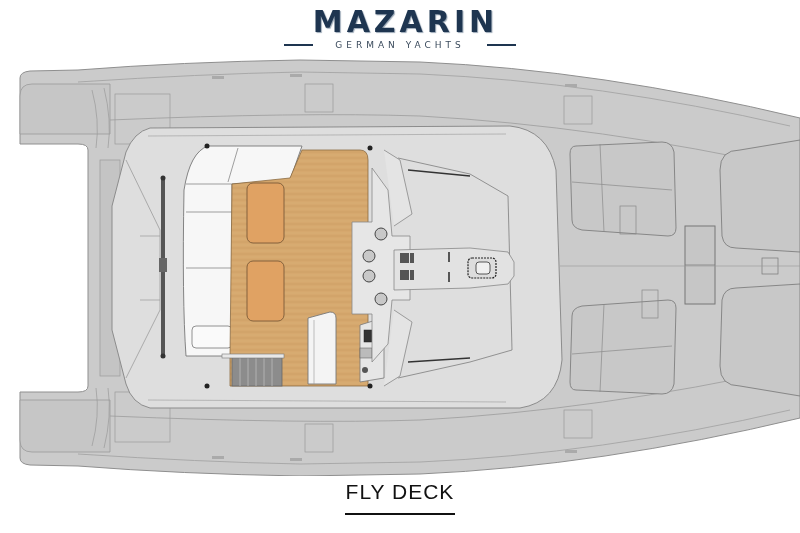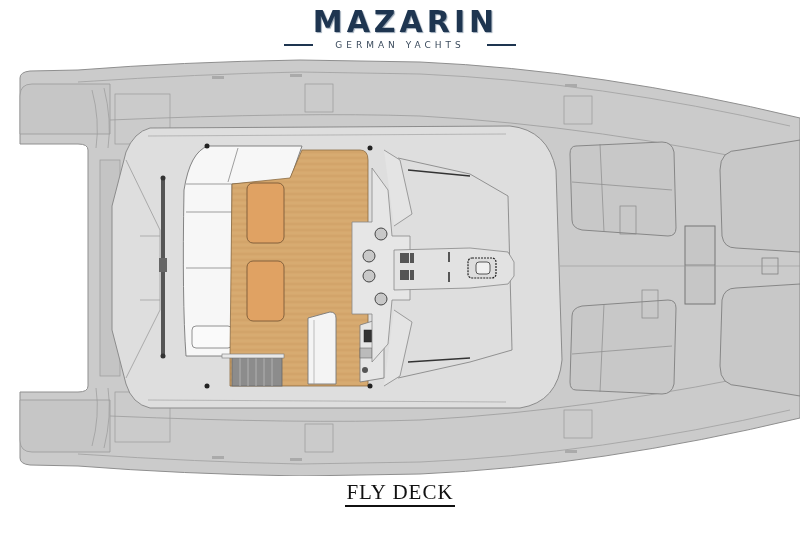--- a/index.html
+++ b/index.html
@@ -4,21 +4,21 @@
 <style>
   html,body{margin:0;padding:0;background:#ffffff;}
   body{width:800px;height:533px;position:relative;overflow:hidden;font-family:"Liberation Sans",sans-serif;}
   .logo{position:absolute;left:0;top:0;width:800px;height:56px;text-align:center;}
   .logo-word{position:absolute;left:0;right:0;top:4px;font-family:"DejaVu Sans",sans-serif;font-weight:bold;font-size:30px;letter-spacing:4px;color:#1e3550;text-shadow:1px 1px 1px #9aa7b5;padding-left:11px;}
   .logo-sub-row{position:absolute;left:284px;width:232px;top:38px;height:14px;display:flex;align-items:center;justify-content:center;gap:22px;}
   .logo-line{flex:1;height:2px;background:#1e3550;}
   .logo-sub{font-family:"DejaVu Sans",sans-serif;font-size:9px;letter-spacing:4px;color:#3a4a5c;white-space:nowrap;}
   .plan{position:absolute;left:0;top:56px;width:800px;height:420px;}
   .title{position:absolute;left:0;right:0;top:480px;text-align:center;}
-  .title span{font-family:Liberation Serif, serif;font-size:21px;letter-spacing:1px;color:#111;border-bottom:2px solid #111;padding:0 1px 1px 1px;}
+  .title span{font-family:Liberation Sans, sans-serif;font-size:21px;letter-spacing:1px;color:#111;border-bottom:2px solid #111;padding:0 1px 10px 1px;}
 </style>
 </head>
 <body>
 
 <div class="logo">
   <div class="logo-word">MAZARIN</div>
   <div class="logo-sub-row">
     <div class="logo-line"></div>
     <div class="logo-sub">GERMAN YACHTS</div>
     <div class="logo-line"></div>

